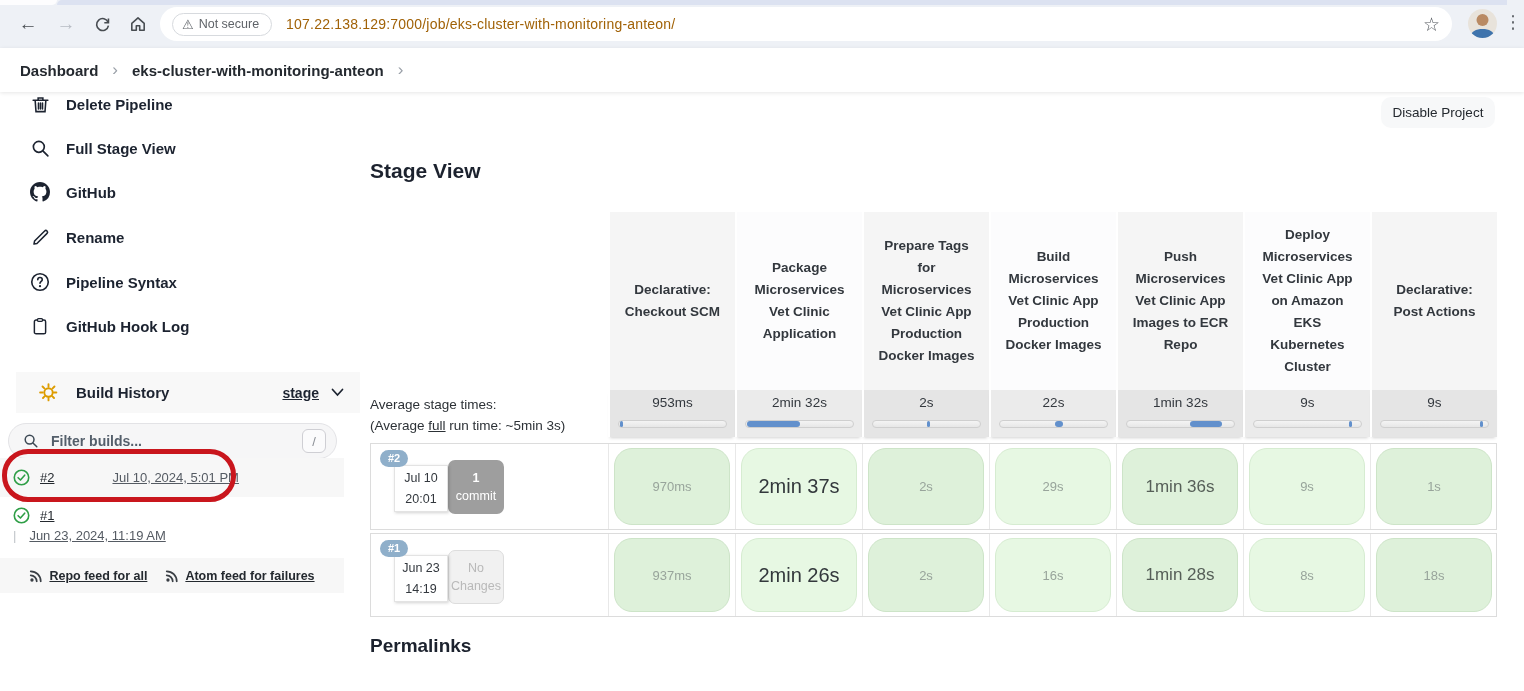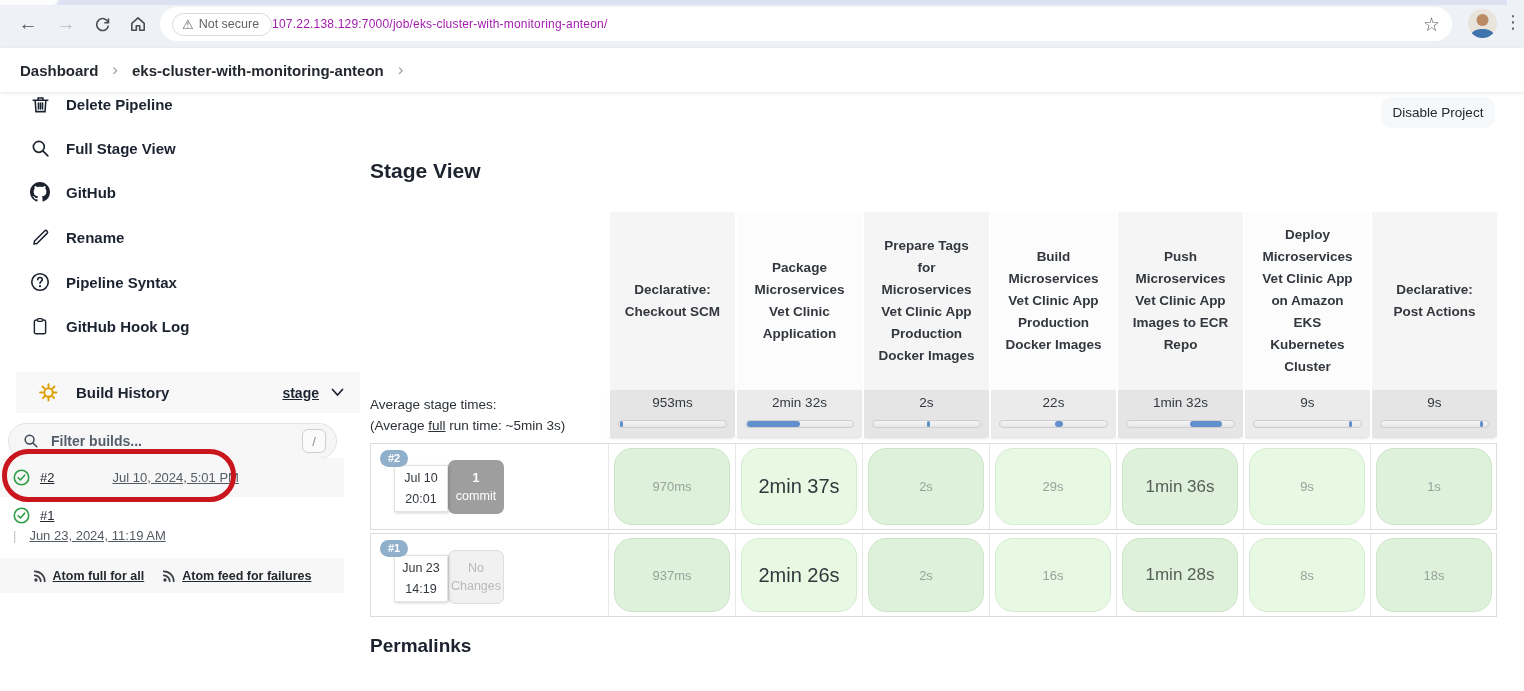--- a/index.html
+++ b/index.html
@@ -10,21 +10,21 @@
   .browser-bar { position:absolute; left:0; top:0; width:1524px; height:48px; background:#eef1f6; }
   .tab-band { position:absolute; left:57px; top:0; width:1450px; height:5px; background:#dce2f1; border-top-left-radius:9px; }
   .tab-remnant { position:absolute; left:0; top:0; width:57px; height:5px; background:#fdfdfe; border-bottom-right-radius:6px; }
   .nav-btn { position:absolute; top:10px; width:28px; height:28px; border-radius:50%;
     display:flex; align-items:center; justify-content:center; font-size:19px; color:#474c51; }
   .nav-btn.disabled { color:#b6bbc3; }
   .omnibox { position:absolute; left:160px; top:7px; width:1292px; height:34px; background:#fff;
     border-radius:17px; display:flex; align-items:center; padding:0 12px; }
   .secure-chip { display:flex; align-items:center; gap:5px; border:1px solid #d7dade; border-radius:14px;
     padding:3px 12px 3px 9px; color:#5f6368; font-size:12.5px; }
-  .url-text { font-size:12px; color:#a21caf; letter-spacing:.2px; }
+  .url-text { margin-left:14px; font-size:14px; color:#a16207; letter-spacing:.2px; }
   .star { margin-left:auto; font-size:19px; color:#50555b; }
   .avatar { position:absolute; left:1468px; top:9px; width:29px; height:29px; border-radius:50%; overflow:hidden; }
   .kebab { position:absolute; left:1504px; top:11px; font-size:18px; color:#5f6368; width:16px; text-align:center; }
 
   
   .breadcrumb-bar { position:absolute; left:0; top:48px; width:1524px; height:44px; background:#fff;
     box-shadow:0 1px 4px rgba(0,0,0,.10); display:flex; align-items:center; padding:0 20px; z-index:5; }
   .crumb { font-size:15px; font-weight:700; color:#24292f; }
   .crumb-sep { color:#9aa0a8; font-size:17px; margin:0 14px; font-weight:400; }
 
@@ -282,21 +282,21 @@
     <span class="date-pipe">|</span>
     <span class="build-date-link">Jun 23, 2024, 11:19 AM</span>
   </div>
 
   <div class="atom-row">
     <span class="atom-link">
       <svg width="14" height="14" viewBox="0 0 16 16">
           <circle cx="3.4" cy="12.6" r="1.9" fill="#3a3f45"></circle>
           <path d="M2 7.2a7 7 0 0 1 6.8 6.8M2 2.6A11.5 11.5 0 0 1 13.4 14" fill="none" stroke="#3a3f45" stroke-width="2" stroke-linecap="round"></path>
         </svg>
-      <span class="lbl">Atom full for all</span>
+      <span class="lbl">Repo feed for all</span>
     </span>
     <span class="atom-link">
       <svg width="14" height="14" viewBox="0 0 16 16">
           <circle cx="3.4" cy="12.6" r="1.9" fill="#3a3f45"></circle>
           <path d="M2 7.2a7 7 0 0 1 6.8 6.8M2 2.6A11.5 11.5 0 0 1 13.4 14" fill="none" stroke="#3a3f45" stroke-width="2" stroke-linecap="round"></path>
         </svg>
       <span class="lbl">Atom feed for failures</span>
     </span>
   </div>
 </div>

